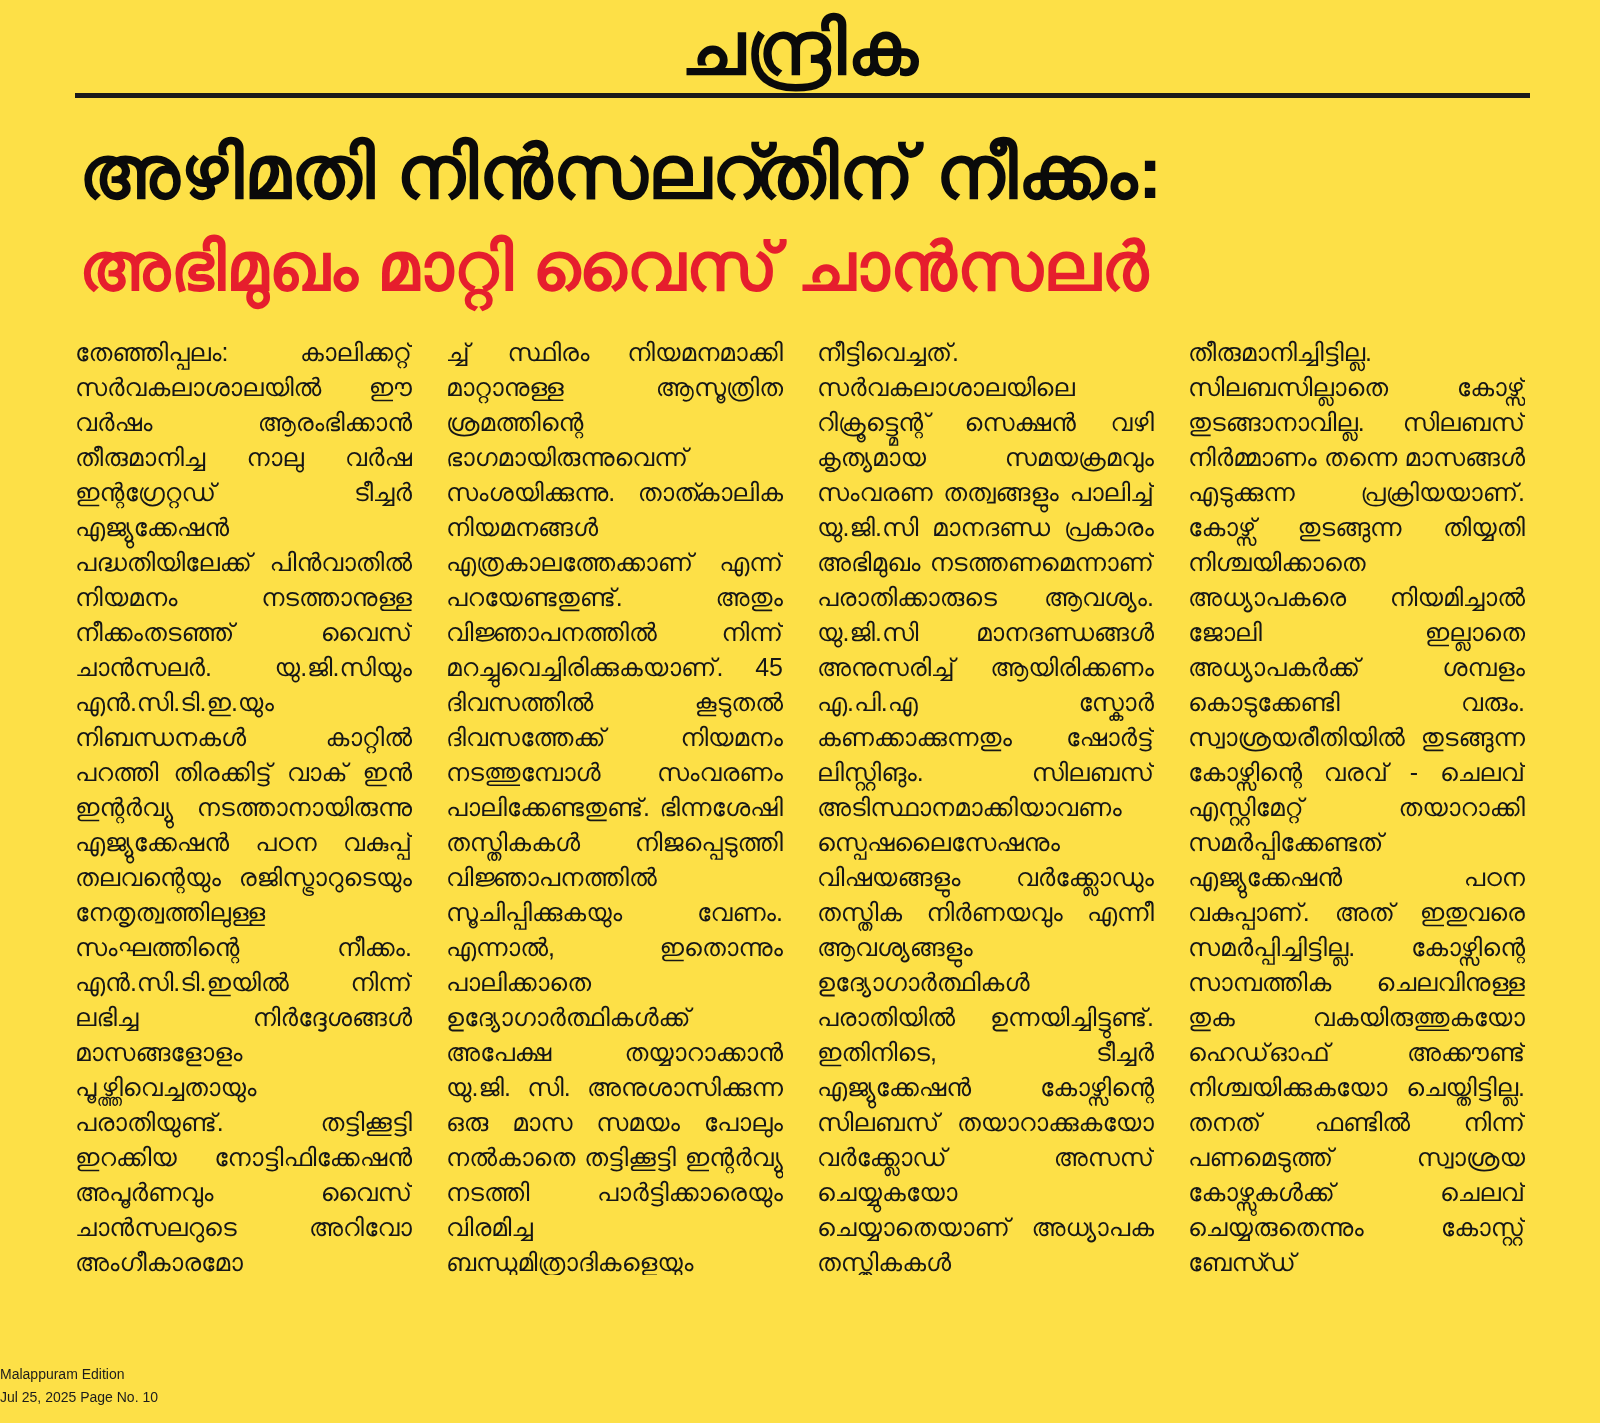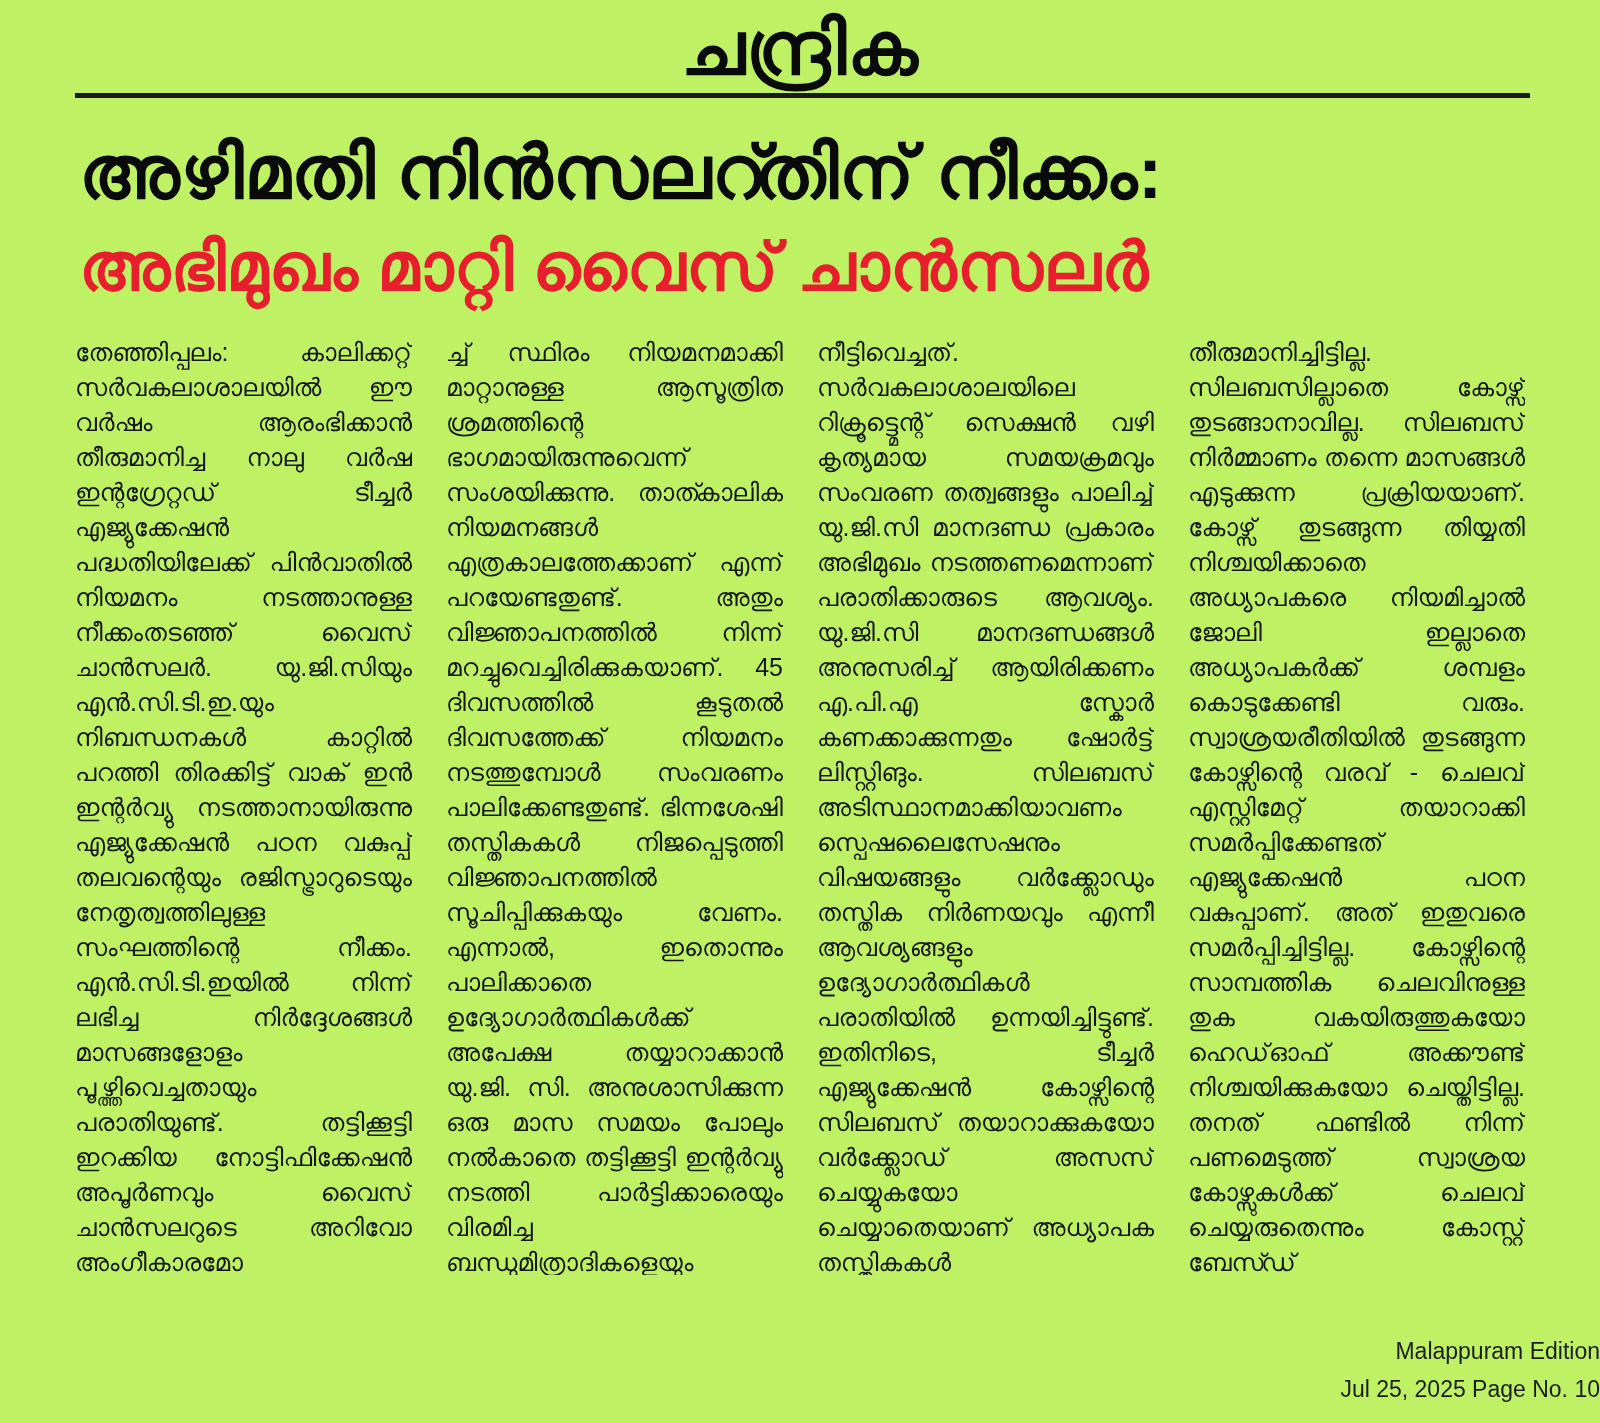--- a/index.html
+++ b/index.html
@@ -5,21 +5,21 @@
   * { margin: 0; padding: 0; box-sizing: border-box; }
   html, body {
     background: #ffffff;
     font-family: "Liberation Sans", sans-serif;
     color: #111111;
   }
   .page {
     width: 1600px;
     height: 1423px;
     margin: 0 auto;
-    background: #bef264;
+    background: #fde047;
     position: relative;
     overflow: hidden;
   }
   .content {
     width: 1450px;
     margin: 0 auto;
     padding-top: 6px;
   }
   
   .masthead {
@@ -72,22 +72,22 @@
     overflow-wrap: break-word;
     max-height: 940px;
     overflow: hidden;
   }
   
   .footer {
     position: absolute;
     left: 0;
     right: 0;
     bottom: 14px;
-    text-align: right;
-    font-size: 23px;
+    text-align: left;
+    font-size: 14px;
     line-height: 1.65;
     color: #1c1c1c;
   }
   .footer div { display: block; }
 </style>
 </head>
 <body>
 
 <div class="page">
   <div class="content">

